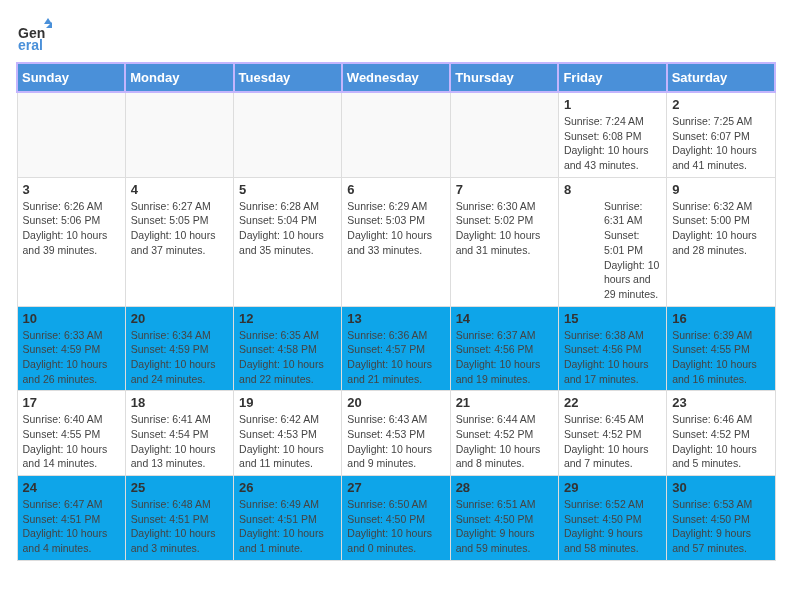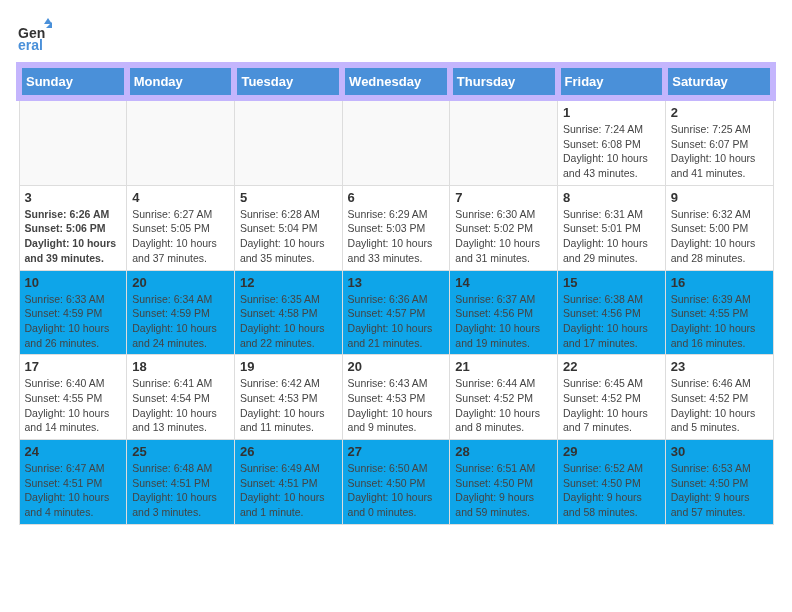--- a/index.html
+++ b/index.html
@@ -55,21 +55,21 @@
     .calendar {
       width: 100%;
       border-collapse: collapse;
     }
     .calendar th {
       background: #4a90d9;
       color: #fff;
       font-size: 13px;
       padding: 6px 4px;
       text-align: left;
-      border: 6px solid #c4b5fd;
+      border: 2px solid #c4b5fd;
     }
     .calendar td {
       vertical-align: top;
       padding: 4px 5px;
       border: 1px solid #ddd;
       font-size: 11px;
       color: #333;
       background: #fff;
       width: 14.28%;
       min-height: 80px;
@@ -143,21 +143,21 @@
         <td>
           <span class="day-number">2</span>
           <div class="day-info" style="white-space: pre-line;">Sunrise: 7:25 AM
 Sunset: 6:07 PM
 Daylight: 10 hours and 41 minutes.</div>
         </td>
       </tr>
       <tr>
         <td>
           <span class="day-number">3</span>
-          <div class="day-info" style="white-space: pre-line; font-weight: bold;">Sunrise: 6:26 AM
+          <div class="day-info" style="white-space: pre-line;">Sunrise: 6:26 AM
 Sunset: 5:06 PM
 Daylight: 10 hours and 39 minutes.</div>
         </td>
         <td>
           <span class="day-number">4</span>
           <div class="day-info" style="white-space: pre-line;">Sunrise: 6:27 AM
 Sunset: 5:05 PM
 Daylight: 10 hours and 37 minutes.</div>
         </td>
         <td>
@@ -173,21 +173,21 @@
 Daylight: 10 hours and 33 minutes.</div>
         </td>
         <td>
           <span class="day-number">7</span>
           <div class="day-info" style="white-space: pre-line;">Sunrise: 6:30 AM
 Sunset: 5:02 PM
 Daylight: 10 hours and 31 minutes.</div>
         </td>
         <td>
           <span class="day-number">8</span>
-          <div class="day-info" style="white-space: pre-line;">Sunrise: 6:31 AM
+          <div class="day-info" style="white-space: pre-line; margin-left: 40px;">Sunrise: 6:31 AM
 Sunset: 5:01 PM
 Daylight: 10 hours and 29 minutes.</div>
         </td>
         <td>
           <span class="day-number">9</span>
           <div class="day-info" style="white-space: pre-line;">Sunrise: 6:32 AM
 Sunset: 5:00 PM
 Daylight: 10 hours and 28 minutes.</div>
         </td>
       </tr>

